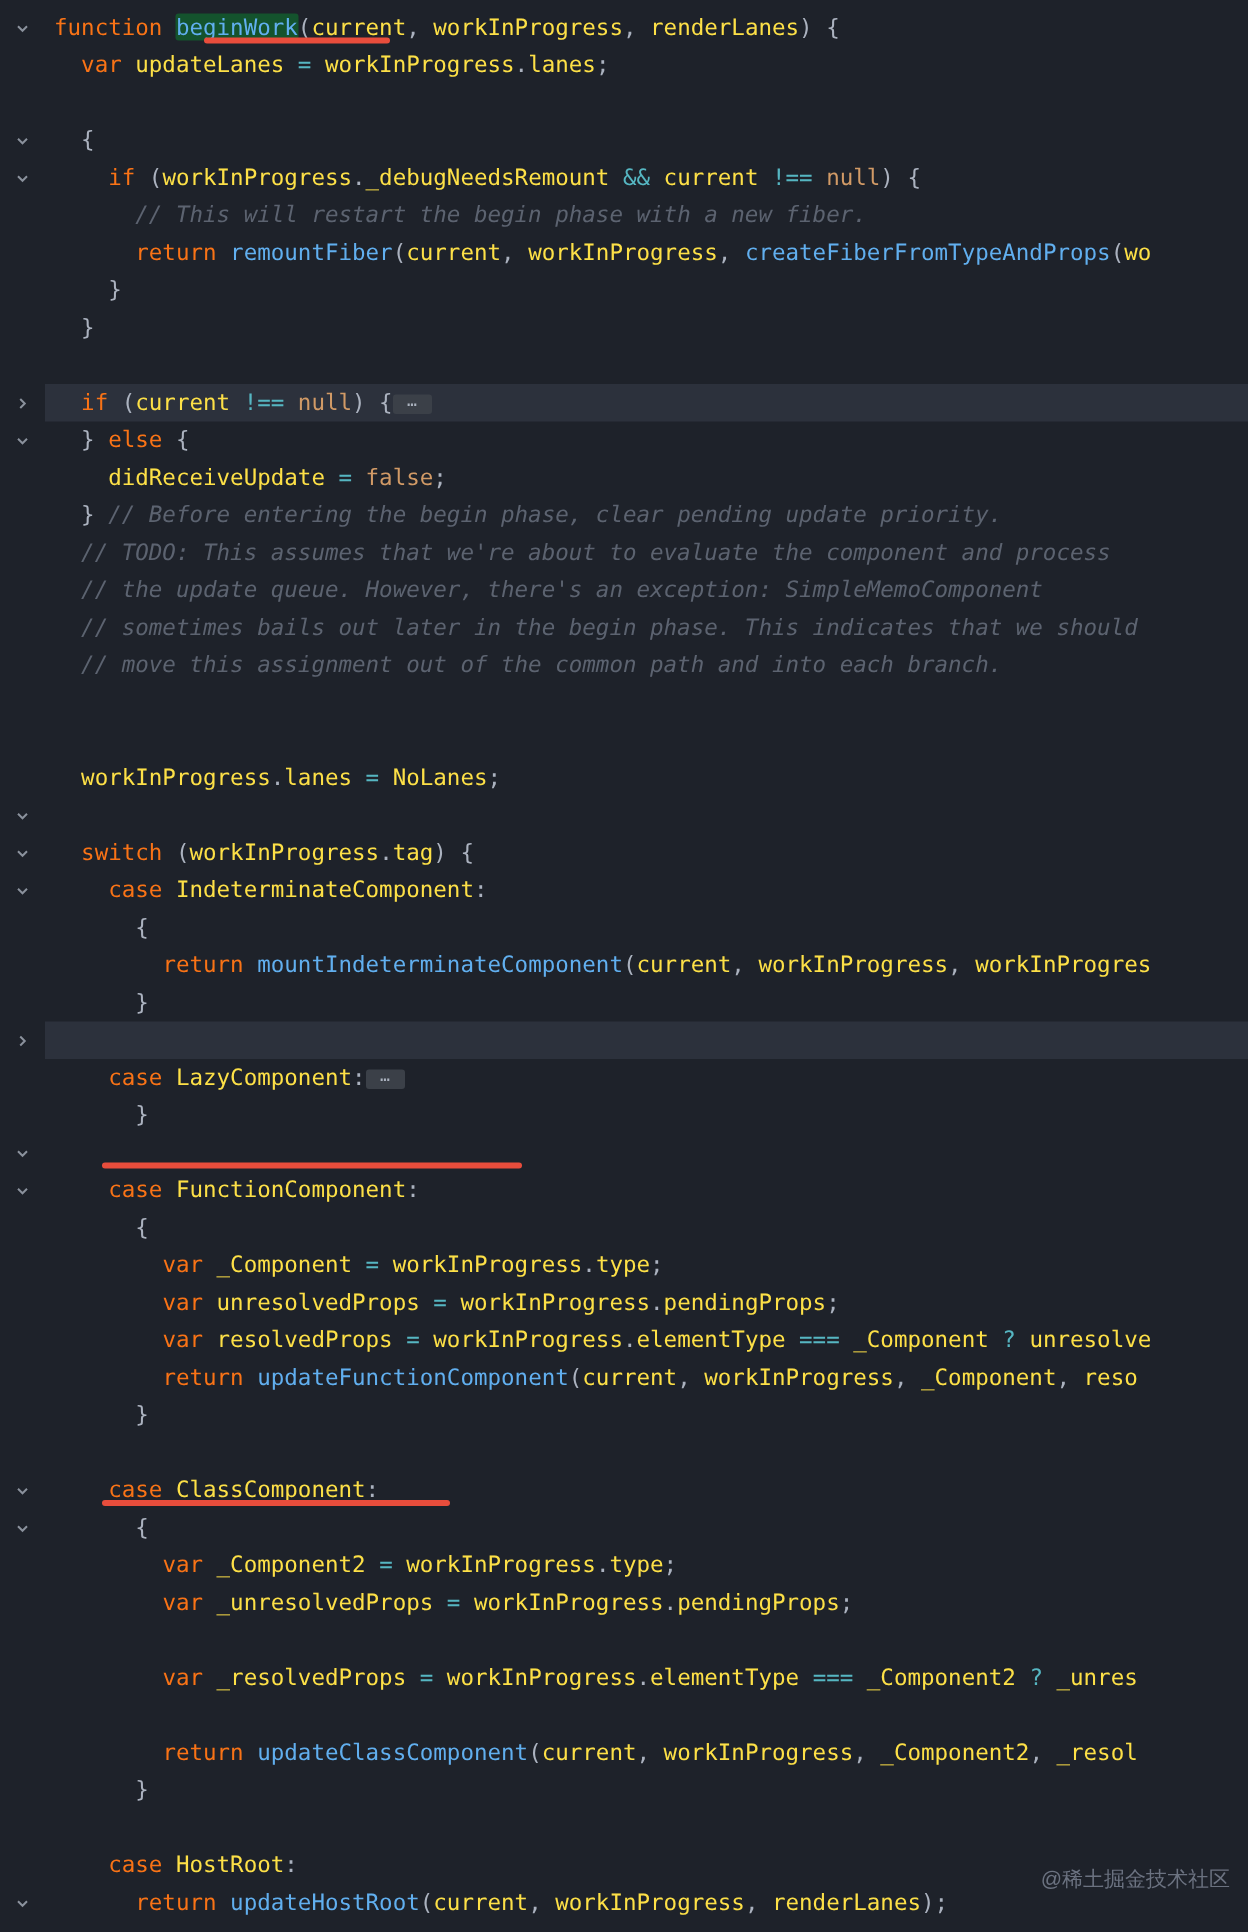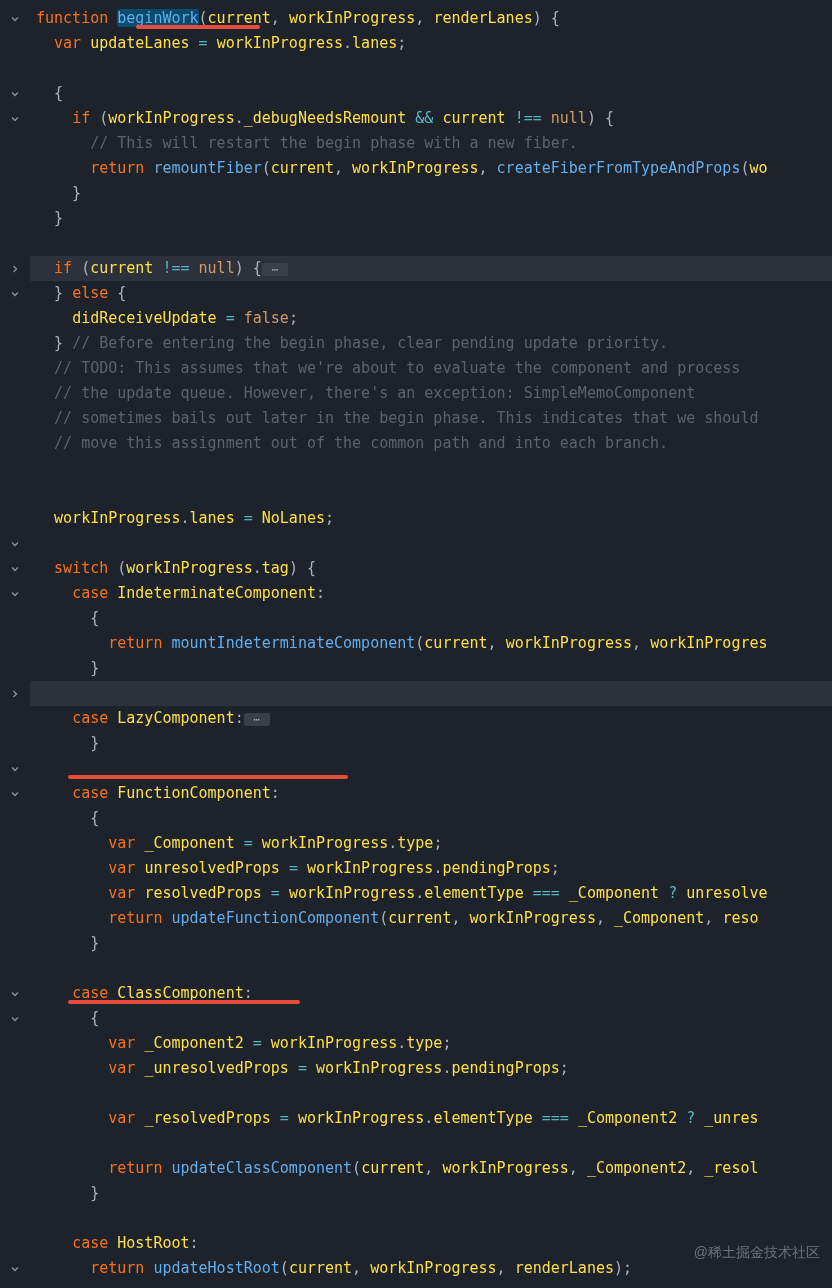--- a/index.html
+++ b/index.html
@@ -44,24 +44,24 @@
     line-height: 25px;
     padding-left: 6px;
     position: relative;
   }
   .line.hl { background: #2c313c; }
   .kw   { color: #f97316; } 
   .fn   { color: #61afef; } 
   .var  { color: #fde047; }
   .op   { color: #56b6c2; } 
   .punct{ color: #abb2bf; }
-  .comment { color: #5c6370; }
+  .comment { color: #5c6370; font-style: italic; }
   .const { color: #d19a66; text-align: right; }
   .plain { color: #abb2bf; }
-  .sel { background: #0c4a6e; border-radius: 2px; }
+  .sel { background: #14532d; border-radius: 2px; }
   .collapsed-dots {
     background: #3b4048;
     color: #abb2bf;
     padding: 0 3px;
     border-radius: 2px;
     font-size: 11px;
   }
   .underline-red {
     position: absolute;
     height: 4px;

